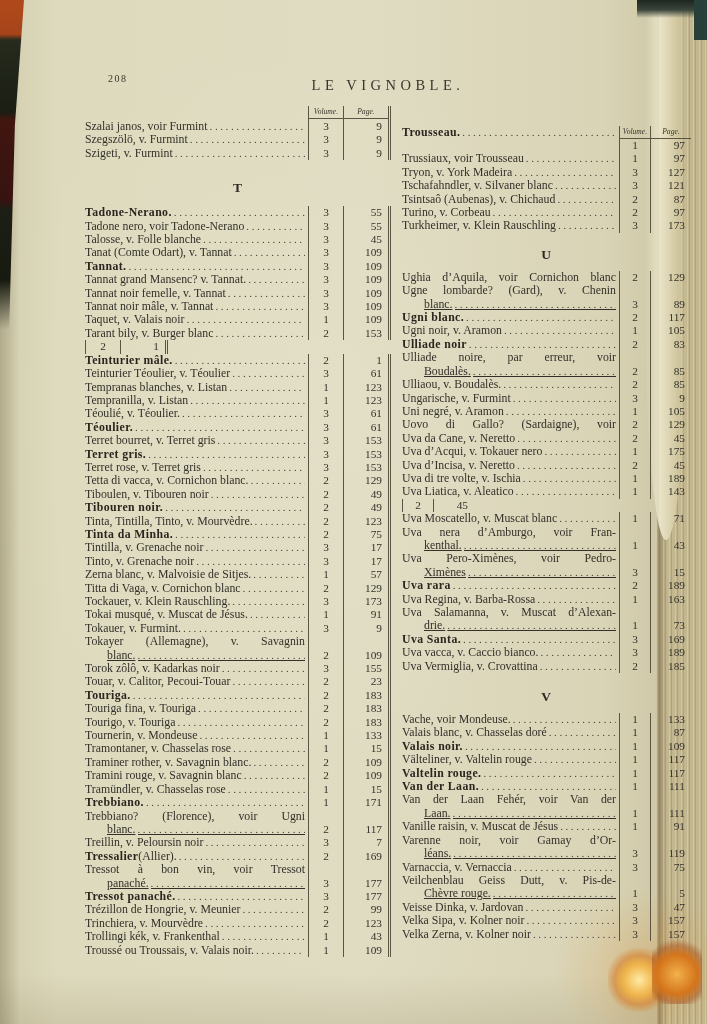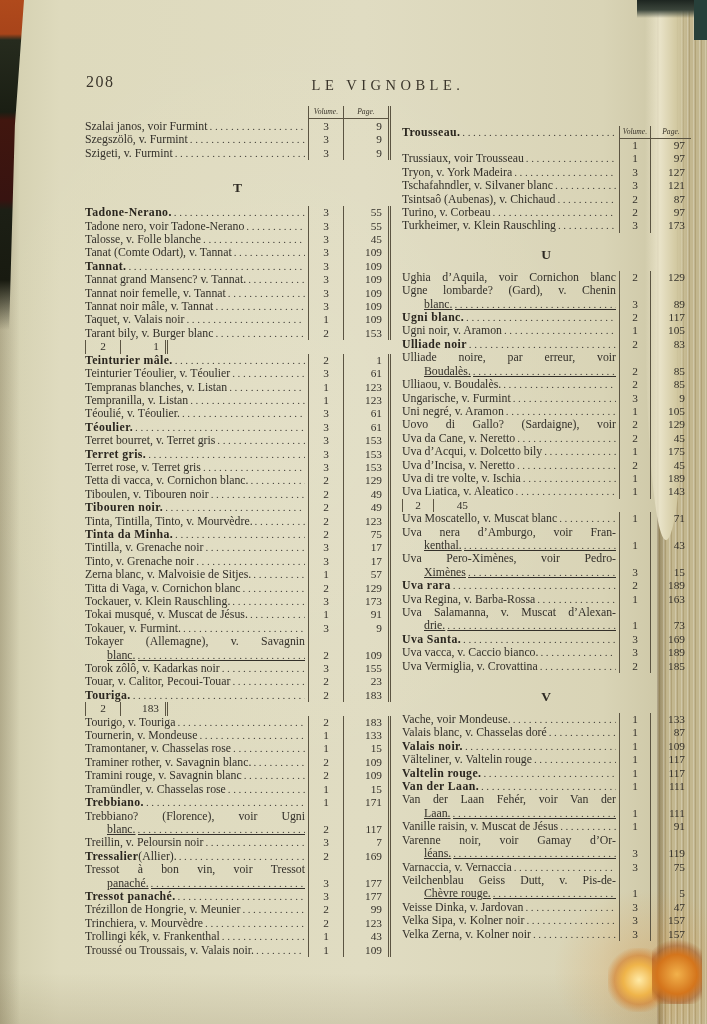--- a/index.html
+++ b/index.html
@@ -57,21 +57,21 @@
   }
   .glow1{
     position:absolute;left:608px;top:948px;width:62px;height:64px;
     background:radial-gradient(circle at 50% 50%, #ffeaa6 0, #efb44a 35%, rgba(214,120,30,.55) 55%, rgba(0,0,0,0) 75%);
   }
   .glow2{
     position:absolute;left:652px;top:938px;width:50px;height:66px;
     background:radial-gradient(circle at 50% 55%, #f2b14b 0, #d4751c 45%, rgba(160,70,15,.45) 65%, rgba(0,0,0,0) 80%);
   }
   
-  .pgnum{position:absolute;left:86px;top:73px;font-size:16px;letter-spacing:1.5px;color:#3a352b;}
+  .pgnum{position:absolute;left:108px;top:73px;font-size:10px;letter-spacing:1.5px;color:#3a352b;}
   .title{position:absolute;left:85px;top:77px;width:606px;text-align:center;
     font-size:14.5px;letter-spacing:4.5px;color:#3a352b;white-space:nowrap;}
   .cols{position:absolute;left:85px;top:106px;display:flex;gap:11px;color:#33302a;}
   .col{display:flex;flex-direction:column;}
   .col-left{width:306px;}
   .col-right{width:289px;padding-top:20px;}
   .sect{text-align:center;font-weight:700;font-size:13.5px;color:#2e2a23;letter-spacing:1px;}
   .sect-t{margin:20px 0 10px;}
   .sect-u{margin:14px 0 8px;}
   .sect-v{margin:16px 0 8px;}
@@ -665,20 +665,26 @@
             </div>
           </div>
           <div class="vc">
             <div class="num">2</div>
           </div>
           <div class="pc">
             <div class="num">183</div>
           </div>
         </div>
         <div class="row">
+          <div class="nm">
+            <div class="l1">
+              <span>Touriga fina, v. Touriga</span>
+              <span class="dots"></span>
+            </div>
+          </div>
           <div class="vc">
             <div class="num">2</div>
           </div>
           <div class="pc">
             <div class="num">183</div>
           </div>
         </div>
         <div class="row">
           <div class="nm">
             <div class="l1">
@@ -1159,21 +1165,21 @@
           <div class="vc">
             <div class="num">2</div>
           </div>
           <div class="pc">
             <div class="num">45</div>
           </div>
         </div>
         <div class="row">
           <div class="nm">
             <div class="l1">
-              <span>Uva d’Acqui, v. Dolcetto bily</span>
+              <span>Uva d’Acqui, v. Tokauer nero</span>
               <span class="dots"></span>
             </div>
           </div>
           <div class="vc">
             <div class="num">1</div>
           </div>
           <div class="pc">
             <div class="num">175</div>
           </div>
         </div>

